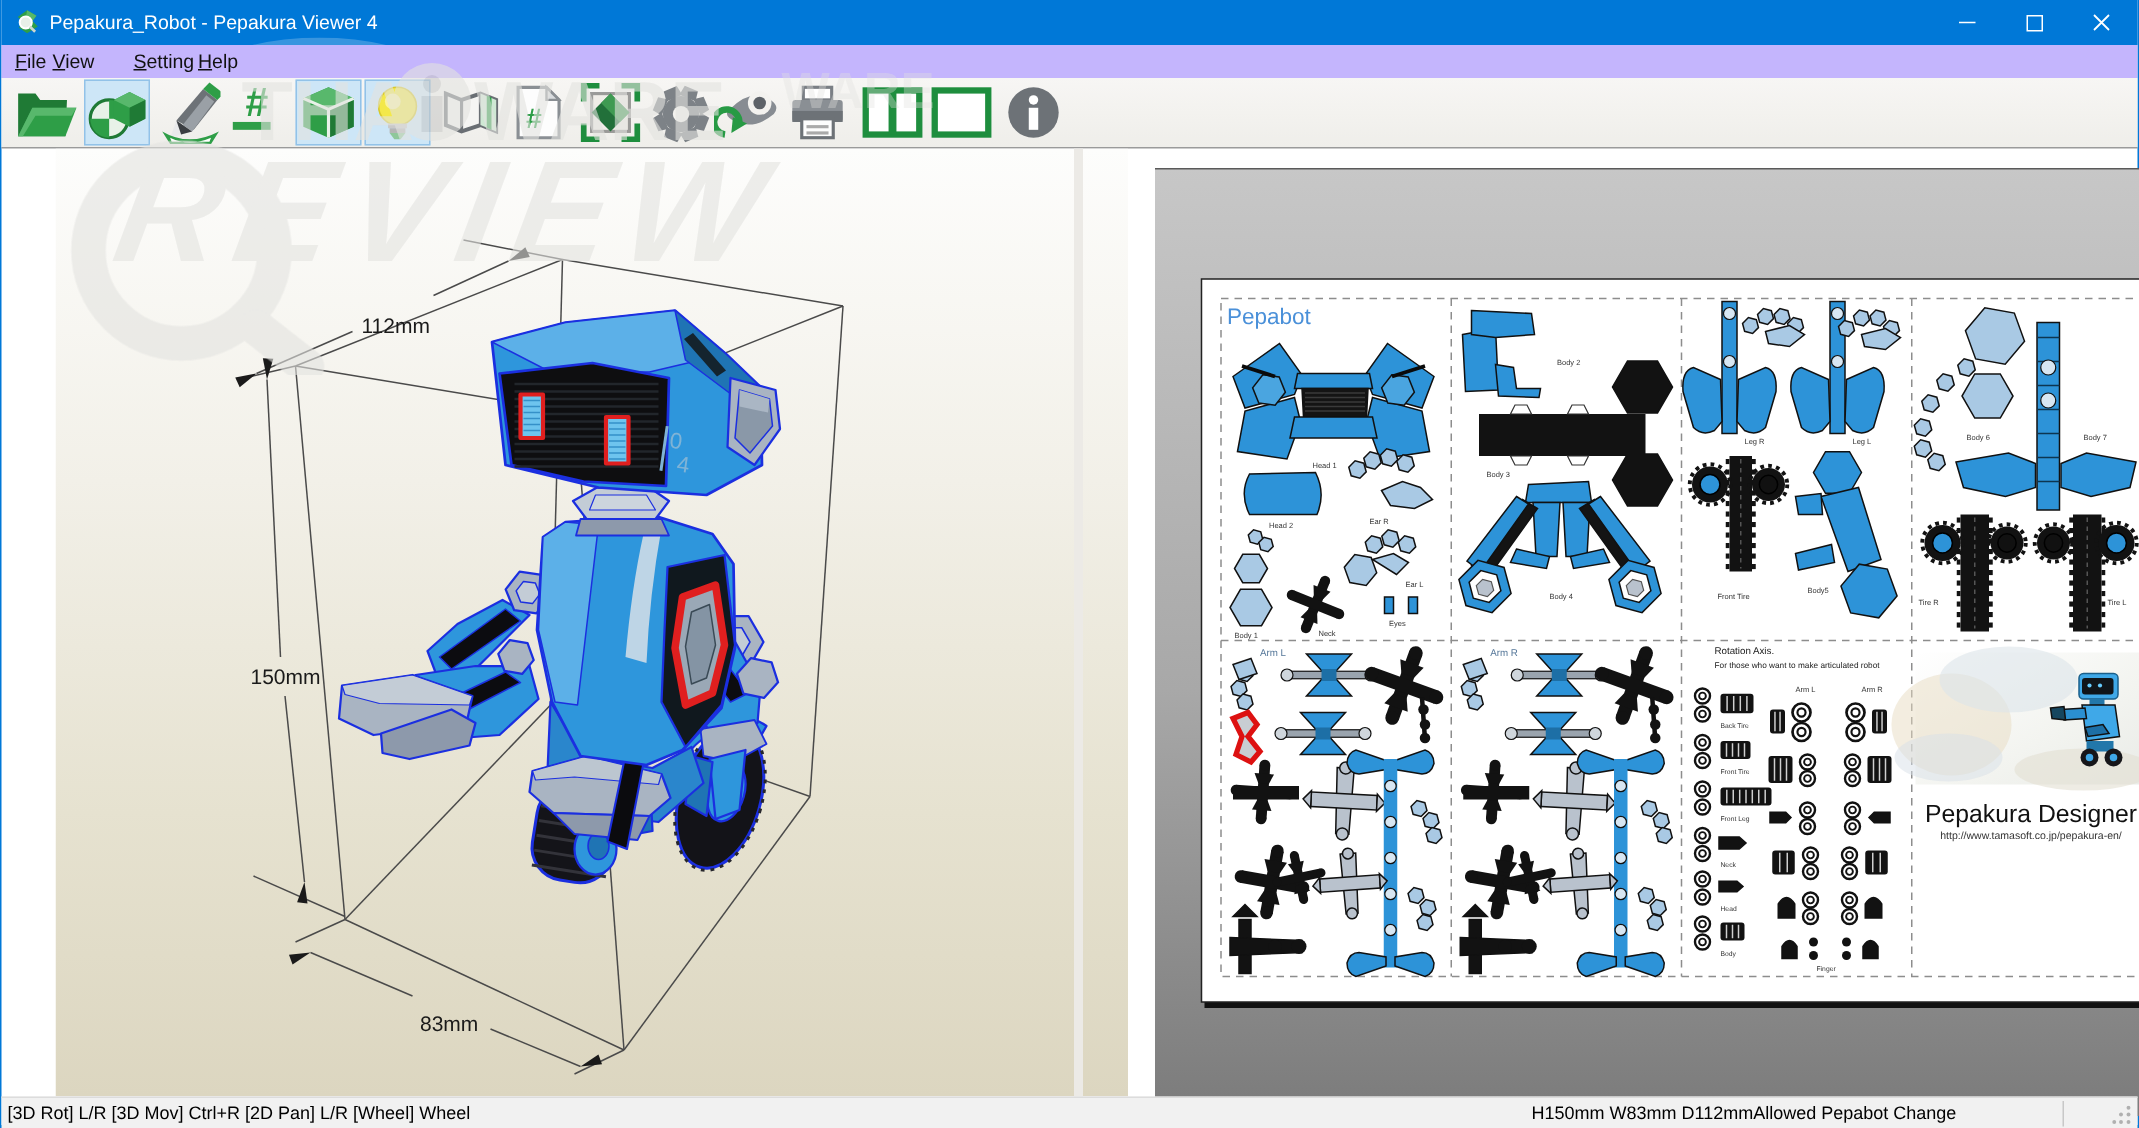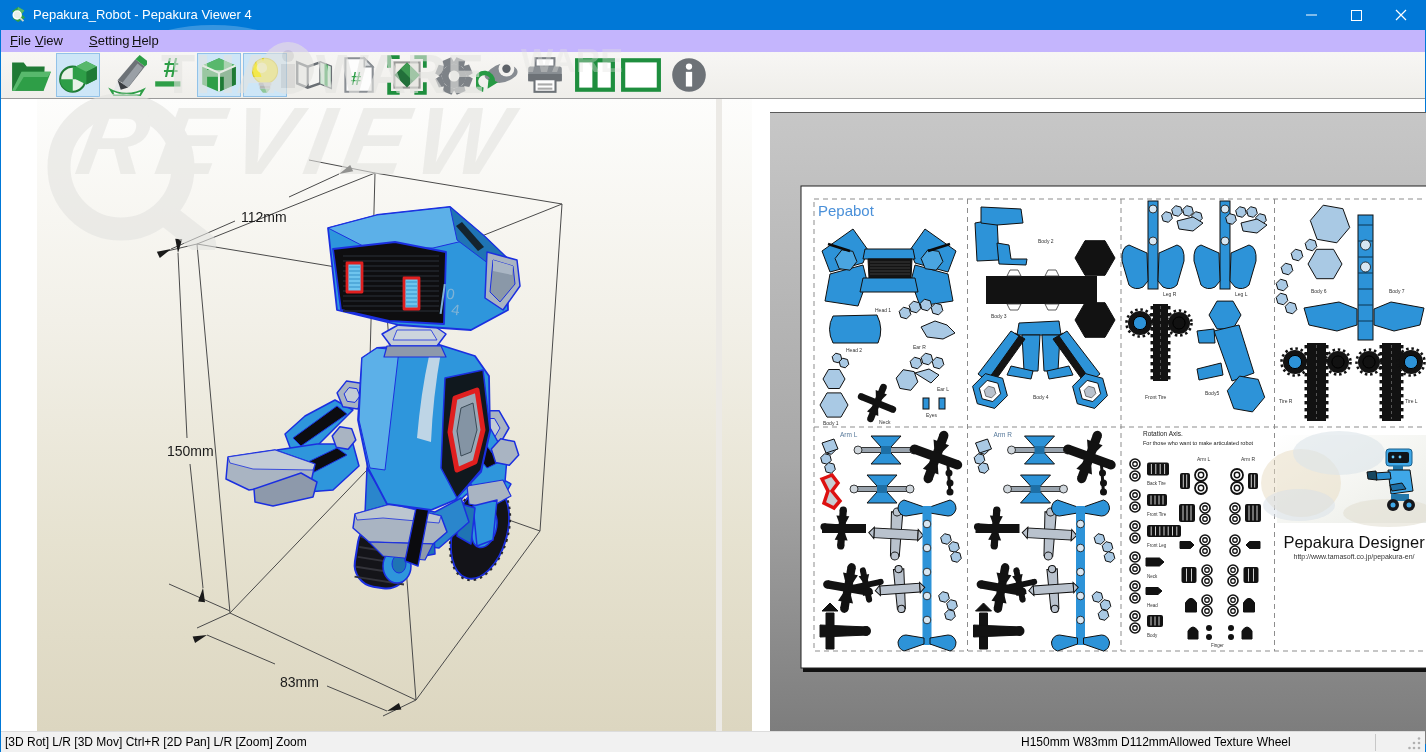--- a/index.html
+++ b/index.html
@@ -886,22 +886,22 @@
           <rect x="1342.0" y="481.0" width="18.0" height="7.0" fill="#2277aa"></rect>
           <circle cx="1344.0" cy="492.0" r="6.0" fill="#16161a"></circle>
           <circle cx="1360.0" cy="492.0" r="6.0" fill="#16161a"></circle>
           <circle cx="1344.0" cy="492.0" r="2.5" fill="#3fa8e8"></circle>
           <circle cx="1360.0" cy="492.0" r="2.5" fill="#3fa8e8"></circle>
           <text x="1305.0" y="535.0" font-family="Liberation Sans, sans-serif" font-size="16.5" fill="#111" text-anchor="middle" font-weight="normal">Pepakura Designer</text>
           <text x="1305.0" y="546.0" font-family="Liberation Sans, sans-serif" font-size="7" fill="#333" text-anchor="middle" font-weight="normal">http://www.tamasoft.co.jp/pepakura-en/</text>
         </svg></div>
 </div>
 <div id="statusbar">
- <span style="position:absolute;left:4px;top:3px">[3D Rot] L/R [3D Mov] Ctrl+R [2D Pan] L/R [Zoom] Zoom</span>
- <span style="position:absolute;left:1020px;top:3px">H150mm W83mm D112mmAllowed Texture Wheel</span>
+ <span style="position:absolute;left:4px;top:3px">[3D Rot] L/R [3D Mov] Ctrl+R [2D Pan] L/R [Wheel] Wheel</span>
+ <span style="position:absolute;left:1020px;top:3px">H150mm W83mm D112mmAllowed Pepabot Change</span>
  <div style="position:absolute;left:1374px;top:2px;width:1px;height:17px;background:#c8c8c8"></div>
  <svg style="position:absolute;right:3px;top:5px" width="14" height="14">
   <g fill="#b0b0b0">
           <circle cx="11" cy="11" r="1.3"></circle>
           <circle cx="11" cy="6" r="1.3"></circle>
           <circle cx="6" cy="11" r="1.3"></circle>
           <circle cx="11" cy="1.5" r="1.3"></circle>
           <circle cx="1.5" cy="11" r="1.3"></circle>
           <circle cx="6" cy="6" r="1.3"></circle>
         </g>

